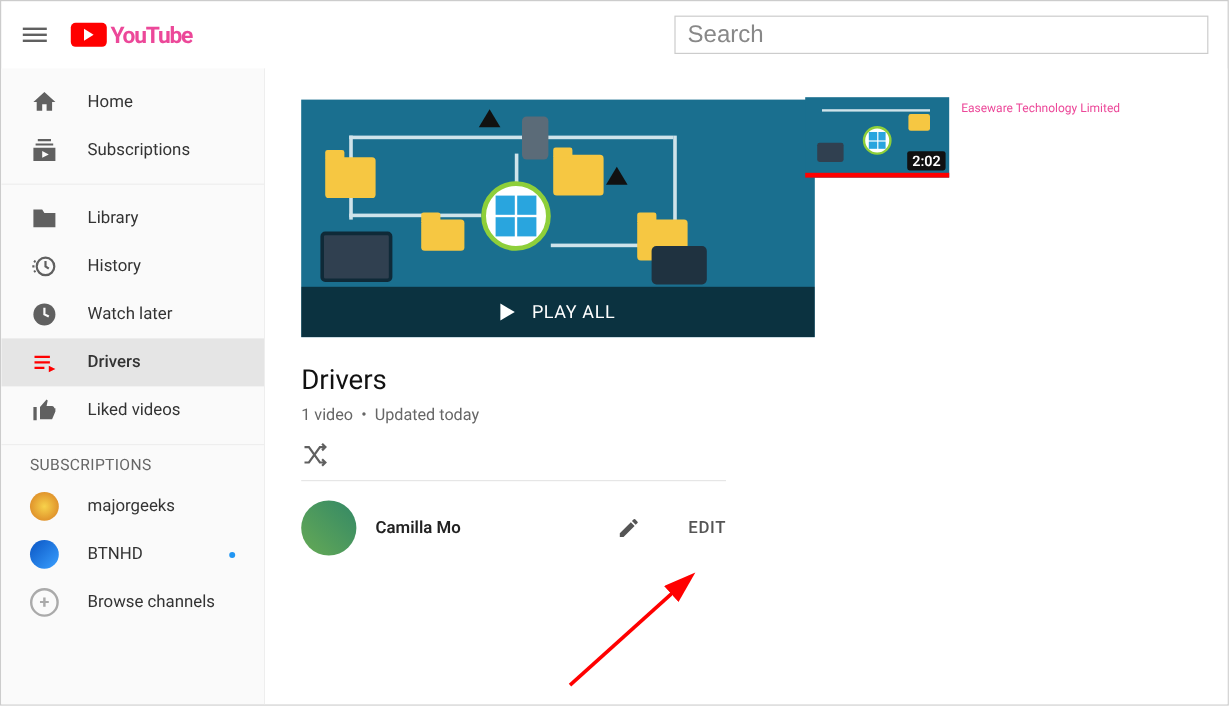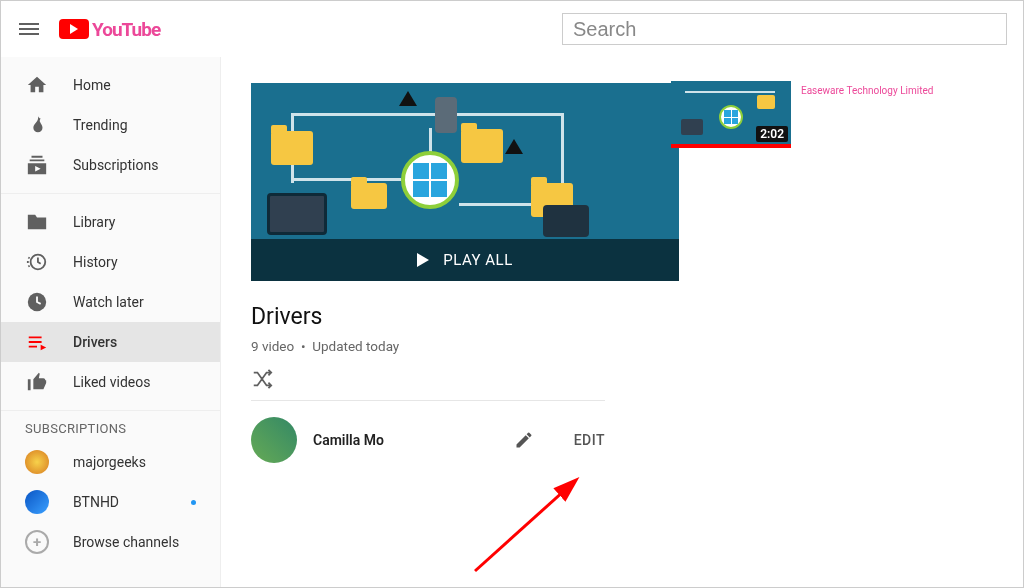--- a/index.html
+++ b/index.html
@@ -95,28 +95,20 @@
         <span class="sb-ic">
             <svg viewBox="0 0 24 24" width="22" height="22" fill="currentColor">
               <path d="M10 20v-6h4v6h5v-8h3L12 3 2 12h3v8z"></path>
             </svg>
           </span>
         <span class="sb-label">Home</span>
       </div>
       <div class="sb-item">
         <span class="sb-ic">
             <svg viewBox="0 0 24 24" width="22" height="22" fill="currentColor">
-              <path d="M13 2s1 3-1 6c-2 3-4 4-4 7a5 5 0 0010 0c0-3-2-4-3-7 0-2 1-3 1-3s-2 0-3-3z"></path>
-            </svg>
-          </span>
-        <span class="sb-label">Trending</span>
-      </div>
-      <div class="sb-item">
-        <span class="sb-ic">
-            <svg viewBox="0 0 24 24" width="22" height="22" fill="currentColor">
               <path d="M4 6h16v2H4zM6 2h12v2H6zM2 10h20v12H2zM10 13v6l6-3z"></path>
             </svg>
           </span>
         <span class="sb-label">Subscriptions</span>
       </div>
     </div>
     <div class="sb-group">
       <div class="sb-item">
         <span class="sb-ic">
             <svg viewBox="0 0 24 24" width="22" height="22" fill="currentColor">
@@ -216,21 +208,21 @@
               <div></div>
             </div>
           </div>
         <div class="hero-overlay">
           <span class="play-tri"></span>
           <span>PLAY ALL</span>
         </div>
       </div>
       <div class="pl-title">Drivers</div>
       <div class="pl-meta">
-        <span>9 video</span>
+        <span>1 video</span>
         &nbsp;<span>•</span>&nbsp;
         <span>Updated today</span>
       </div>
       <div class="pl-shuffle">
         <svg viewBox="0 0 24 24" width="22" height="22" fill="none" stroke="#606060" stroke-width="2">
             <path d="M3 5h4l10 14h4M3 19h4L17 5h4M19 2l3 3-3 3M19 16l3 3-3 3"></path>
           </svg>
       </div>
       <div class="pl-divider"></div>
       <div class="pl-owner">

